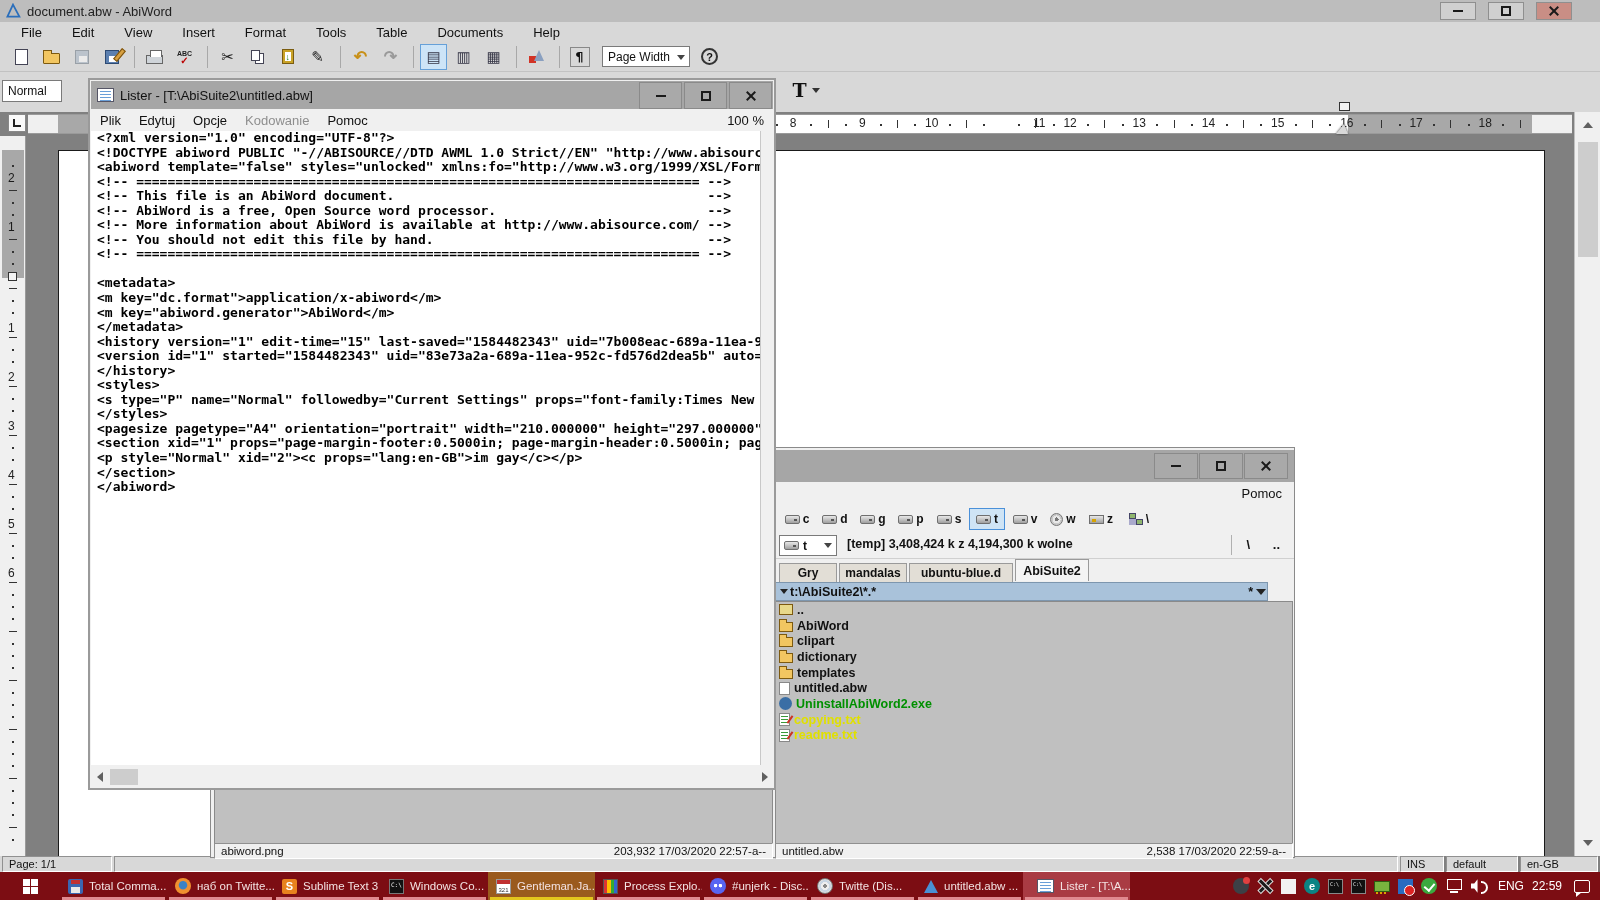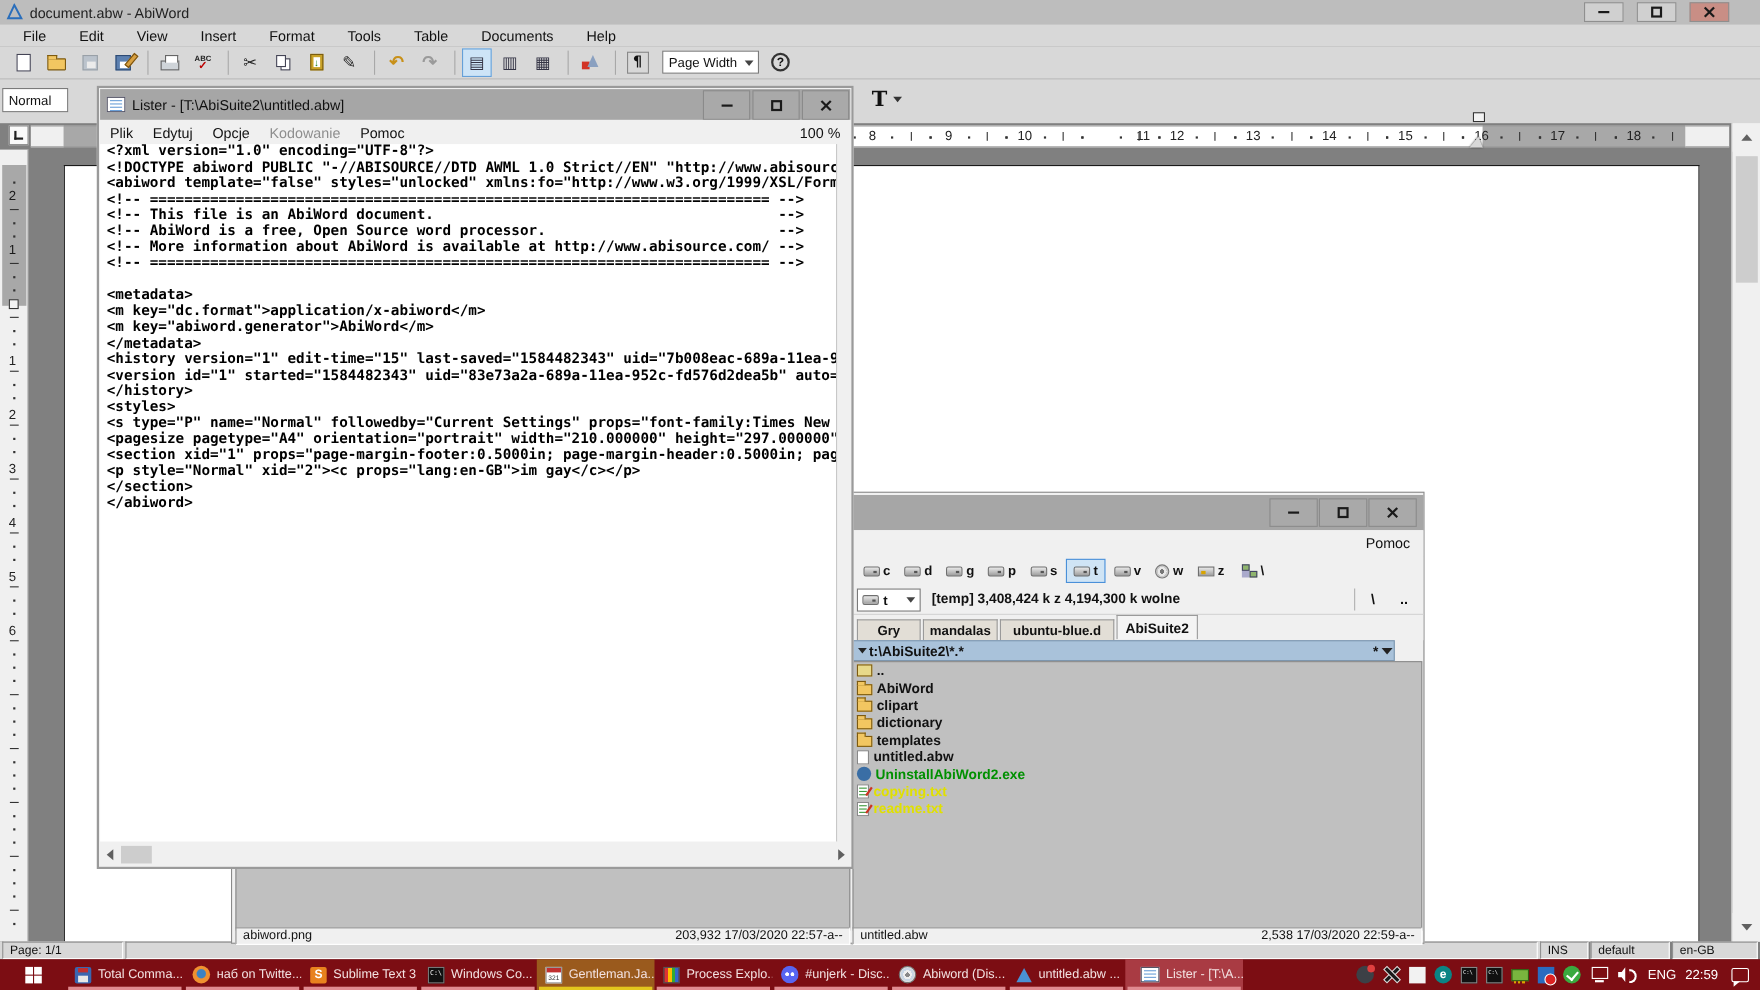--- a/index.html
+++ b/index.html
@@ -641,31 +641,33 @@
         <span id="ls-zoom" style="order:99">100 %</span>
     </nav>
     <div id="ls-content">
         <div class="ln">&lt;?xml version="1.0" encoding="UTF-8"?&gt;</div>
         <div class="ln">&lt;!DOCTYPE abiword PUBLIC "-//ABISOURCE//DTD AWML 1.0 Strict//EN" "http://www.abisource.com/awml.dtd"&gt;</div>
         <div class="ln">&lt;abiword template="false" styles="unlocked" xmlns:fo="http://www.w3.org/1999/XSL/Format" xmlns:math="http://www.w3.org/1998/Math/MathML"&gt;</div>
         <div class="ln">&lt;!-- ======================================================================== --&gt;</div>
         <div class="ln">&lt;!-- This file is an AbiWord document.                                        --&gt;</div>
         <div class="ln">&lt;!-- AbiWord is a free, Open Source word processor.                           --&gt;</div>
         <div class="ln">&lt;!-- More information about AbiWord is available at http://www.abisource.com/ --&gt;</div>
+        <div class="ln">&lt;!-- You should not edit this file by hand.                                   --&gt;</div>
         <div class="ln">&lt;!-- ======================================================================== --&gt;</div>
         <div class="ln"> </div>
         <div class="ln">&lt;metadata&gt;</div>
         <div class="ln">&lt;m key="dc.format"&gt;application/x-abiword&lt;/m&gt;</div>
         <div class="ln">&lt;m key="abiword.generator"&gt;AbiWord&lt;/m&gt;</div>
         <div class="ln">&lt;/metadata&gt;</div>
         <div class="ln">&lt;history version="1" edit-time="15" last-saved="1584482343" uid="7b008eac-689a-11ea-952c-fd576d2dea5b"&gt;</div>
         <div class="ln">&lt;version id="1" started="1584482343" uid="83e73a2a-689a-11ea-952c-fd576d2dea5b" auto="0" top-xid="3"/&gt;</div>
         <div class="ln">&lt;/history&gt;</div>
         <div class="ln">&lt;styles&gt;</div>
         <div class="ln">&lt;s type="P" name="Normal" followedby="Current Settings" props="font-family:Times New Roman; font-size:12pt"/&gt;</div>
+        <div class="ln">&lt;/styles&gt;</div>
         <div class="ln">&lt;pagesize pagetype="A4" orientation="portrait" width="210.000000" height="297.000000" units="mm" page-scale="1.000000"/&gt;</div>
         <div class="ln">&lt;section xid="1" props="page-margin-footer:0.5000in; page-margin-header:0.5000in; page-margin-right:1.0000in"&gt;</div>
         <div class="ln">&lt;p style="Normal" xid="2"&gt;&lt;c props="lang:en-GB"&gt;im gay&lt;/c&gt;&lt;/p&gt;</div>
         <div class="ln">&lt;/section&gt;</div>
         <div class="ln">&lt;/abiword&gt;</div>
       </div>
     <div id="ls-vscroll"></div>
     <div id="ls-hscroll">
       <div class="hs-arrow">
           <div class="tri-l"></div>
@@ -713,21 +715,21 @@
           <span>Process Explo...</span>
           <div class="ul"></div>
         </div>
         <div class="tbtn">
           <div class="tbi discord-icon"></div>
           <span>#unjerk - Disc...</span>
           <div class="ul"></div>
         </div>
         <div class="tbtn">
           <div class="tbi disc-icon"></div>
-          <span>Abiword (Dis...</span>
+          <span>Twitte (Dis...</span>
           <div class="ul"></div>
         </div>
         <div class="tbtn">
           <div class="tbi abiword-icon"></div>
           <span>untitled.abw ...</span>
           <div class="ul"></div>
         </div>
         <div class="tbtn active">
           <div class="tbi lister-doc-icon"></div>
           <span>Lister - [T:\A...</span>

